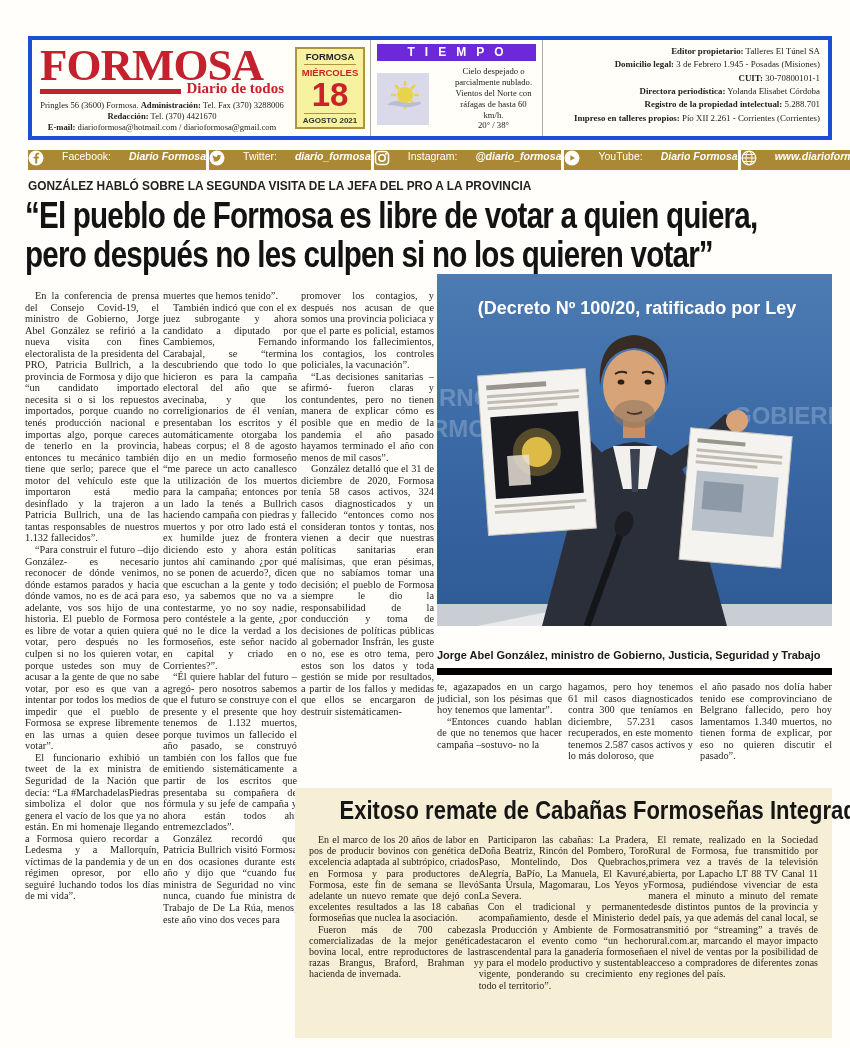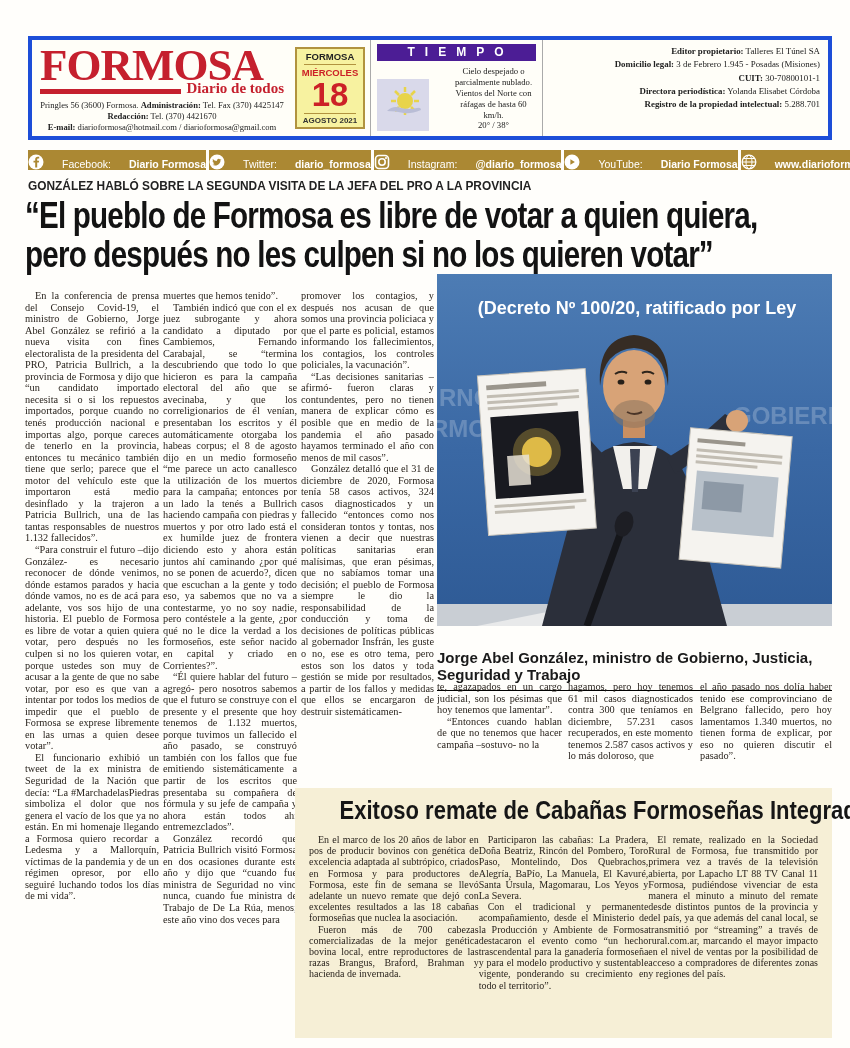--- a/index.html
+++ b/index.html
@@ -17,53 +17,53 @@
   .addr b { font-weight:bold; }
 
   .date-cell { width:70px; margin:7px 5px; background:#f7f2a0; border:2px solid #b1933f; text-align:center; display:flex; flex-direction:column; justify-content:center; padding:2px; }
   .date-place { font-family:"Liberation Sans", sans-serif; font-weight:bold; font-size:9.5px; color:#222; }
   .date-sep { border-top:1px solid #b1933f; margin:2px 5px; }
   .date-weekday { font-family:"Liberation Sans", sans-serif; font-weight:bold; font-size:9.5px; color:#cc2127; }
   .date-day { font-family:"Liberation Sans", sans-serif; font-weight:bold; font-size:33px; line-height:33px; color:#cc2127; }
   .date-month { font-family:"Liberation Sans", sans-serif; font-weight:bold; font-size:8px; color:#333; }
 
   .weather-cell { width:172px; border-left:1px solid #aaa; padding:4px 6px 0 6px; }
-  .weather-title { background:#4c1d95; color:#fff; font-family:"Liberation Sans", sans-serif; font-weight:bold; font-size:12px; text-align:center; letter-spacing:10px; padding:1px 0 2px 8px; }
-  .weather-row { display:flex; gap:22px; margin-top:5px; align-items:flex-end; }
+  .weather-title { background:#6d28d9; color:#fff; font-family:"Liberation Sans", sans-serif; font-weight:bold; font-size:12px; text-align:center; letter-spacing:10px; padding:1px 0 2px 8px; }
+  .weather-row { display:flex; gap:22px; margin-top:5px; align-items:center; }
   .weather-iconbox { width:52px; height:52px; background:#d9d9ea; flex:none; display:flex; align-items:center; justify-content:center; }
   .weather-text { font-size:8.7px; line-height:1.25; text-align:center; color:#222; }
 
   .info-cell { flex:1; border-left:1px solid #aaa; padding:5px 8px 0 4px; text-align:right; font-size:8.9px; line-height:1.5; color:#222; }
   .info-cell b { font-weight:bold; }
 
   
   .social-bar { position:absolute; left:28px; top:142px; width:804px; height:28px; display:flex; gap:3px; }
-  .social-seg { flex:1; background:#ab8833; color:#fff; display:flex; align-items:flex-end; justify-content:center; gap:18px; font-family:"Liberation Sans", sans-serif; font-size:10.5px; white-space:nowrap;margin-top:8px; }
-  .social-seg .val { font-weight:bold; }
+  .social-seg { flex:1; background:#ab8833; color:#fff; display:flex; align-items:flex-start; justify-content:center; gap:18px; font-family:"Liberation Sans", sans-serif; font-size:10.5px; white-space:nowrap;margin-top:8px; }
+  .social-seg .val { font-weight:bold;font-style:italic; }
   .social-icon { width:16px; height:16px; flex:none; }
 
   
   .kicker { position:absolute; left:28px; top:179px; font-family:"Liberation Sans", sans-serif; font-weight:bold; font-size:12.5px; color:#222; transform:scaleX(.95); transform-origin:0 50%; white-space:nowrap; }
   .headline { position:absolute; left:25px; top:196px; }
   .headline .hl { display:block; font-family:"Liberation Sans", sans-serif; font-weight:bold; font-size:37px; line-height:39px; letter-spacing:-1px; color:#131313; white-space:nowrap; transform:scaleX(.8); transform-origin:0 50%; }
 
   
   .ncol { position:absolute; font-size:10.3px; line-height:11.55px; text-align:justify; color:#2a241e; overflow:hidden; }
   .ncol p { text-indent:10px; }
   .ncol p.noind { text-indent:0; }
   .col1 { left:25px;  top:290px; width:134px; height:748px; }
   .col2 { left:163px; top:290px; width:134px; height:748px; }
   .col3 { left:301px; top:290px; width:133px; height:497px; }
   .col4 { left:437px; top:681px; width:125px; height:110px; }
   .col5 { left:568px; top:681px; width:125px; height:110px; }
   .col6 { left:700px; top:681px; width:132px; height:122px; }
 
   
   .photo { position:absolute; left:437px; top:274px; width:395px; height:352px; }
-  .caption { position:absolute; left:437px; top:649px; width:395px; font-family:"Liberation Sans", sans-serif; font-weight:bold; font-size:15px; color:#1a1a1a; padding-bottom:7px; border-bottom:1px solid #000000; }
+  .caption { position:absolute; left:437px; top:649px; width:395px; font-family:"Liberation Sans", sans-serif; font-weight:bold; font-size:11px; color:#1a1a1a; padding-bottom:7px; border-bottom:7px solid #000000; }
 
   
   .box-article { position:absolute; left:295px; top:788px; width:537px; height:250px; background:#f6efd6; padding:8px 14px 6px 14px; }
   .box-title { text-align:center; font-family:"Liberation Sans", sans-serif; font-weight:bold; font-size:25px; color:#161616; white-space:nowrap; transform:scaleX(.88); transform-origin:50% 50%; }
   .box-cols { display:flex; margin-top:9px; }
   .box-col { flex:1; font-size:10px; line-height:11.2px; text-align:justify; color:#2a241e; overflow:hidden; height:188px; }
   .box-col p { text-indent:9px; }
 </style>
 </head>
 <body>
@@ -72,21 +72,21 @@
 
   <div class="header-box">
 
     <div class="masthead-cell">
       <div class="masthead-title">FORMOSA</div>
       <div class="tagline-row">
         <div class="tagline-bar"></div>
         <div class="tagline">Diario de todos</div>
       </div>
       <div class="addr">
-        <span>Pringles 56 (3600) Formosa. </span><b>Administración:</b><span> Tel. Fax (370) 4425147</span><br>
+        <span>Pringles 56 (3600) Formosa. </span><b>Administración:</b><span> Tel. Fax (370) 3288006</span><br>
         <b>Redacción:</b><span> Tel. (370) 4421670</span><br>
         <b>E-mail:</b><span> diarioformosa@hotmail.com  /  diarioformosa@gmail.com</span>
       </div>
     </div>
 
     <div class="date-cell">
       <div class="date-place">FORMOSA</div>
       <div class="date-sep"></div>
       <div class="date-weekday">MIÉRCOLES</div>
       <div class="date-day">18</div>
@@ -119,20 +119,21 @@
         </div>
       </div>
     </div>
 
     <div class="info-cell">
       <div><b>Editor propietario:</b><span> Talleres El Túnel SA</span></div>
       <div><b>Domicilio legal:</b><span> 3 de Febrero 1.945 - Posadas (Misiones)</span></div>
       <div><b>CUIT:</b><span> 30-70800101-1</span></div>
       <div><b>Directora periodística:</b><span> Yolanda Elisabet Córdoba</span></div>
       <div><b>Registro de la propiedad intelectual:</b><span> 5.288.701</span></div>
+      <div><b>Impreso en talleres propios:</b><span> Pío XII 2.261 - Corrientes (Corrientes)</span></div>
     </div>
   </div>
 
   <div class="social-bar">
     <div class="social-seg">
       <svg class="social-icon" viewBox="0 0 16 16">
           <circle cx="8" cy="8" r="7.5" fill="#fff"></circle>
           <path d="M9.2 13.5V8.6h1.6l.3-1.9H9.2V5.5c0-.6.2-1 1-1h1V2.8c-.2 0-.8-.1-1.5-.1-1.5 0-2.5.9-2.5 2.6v1.4H5.5v1.9h1.7v4.9z" fill="#ab8833"></path>
         </svg>
       <span class="lbl">Facebook:</span>

